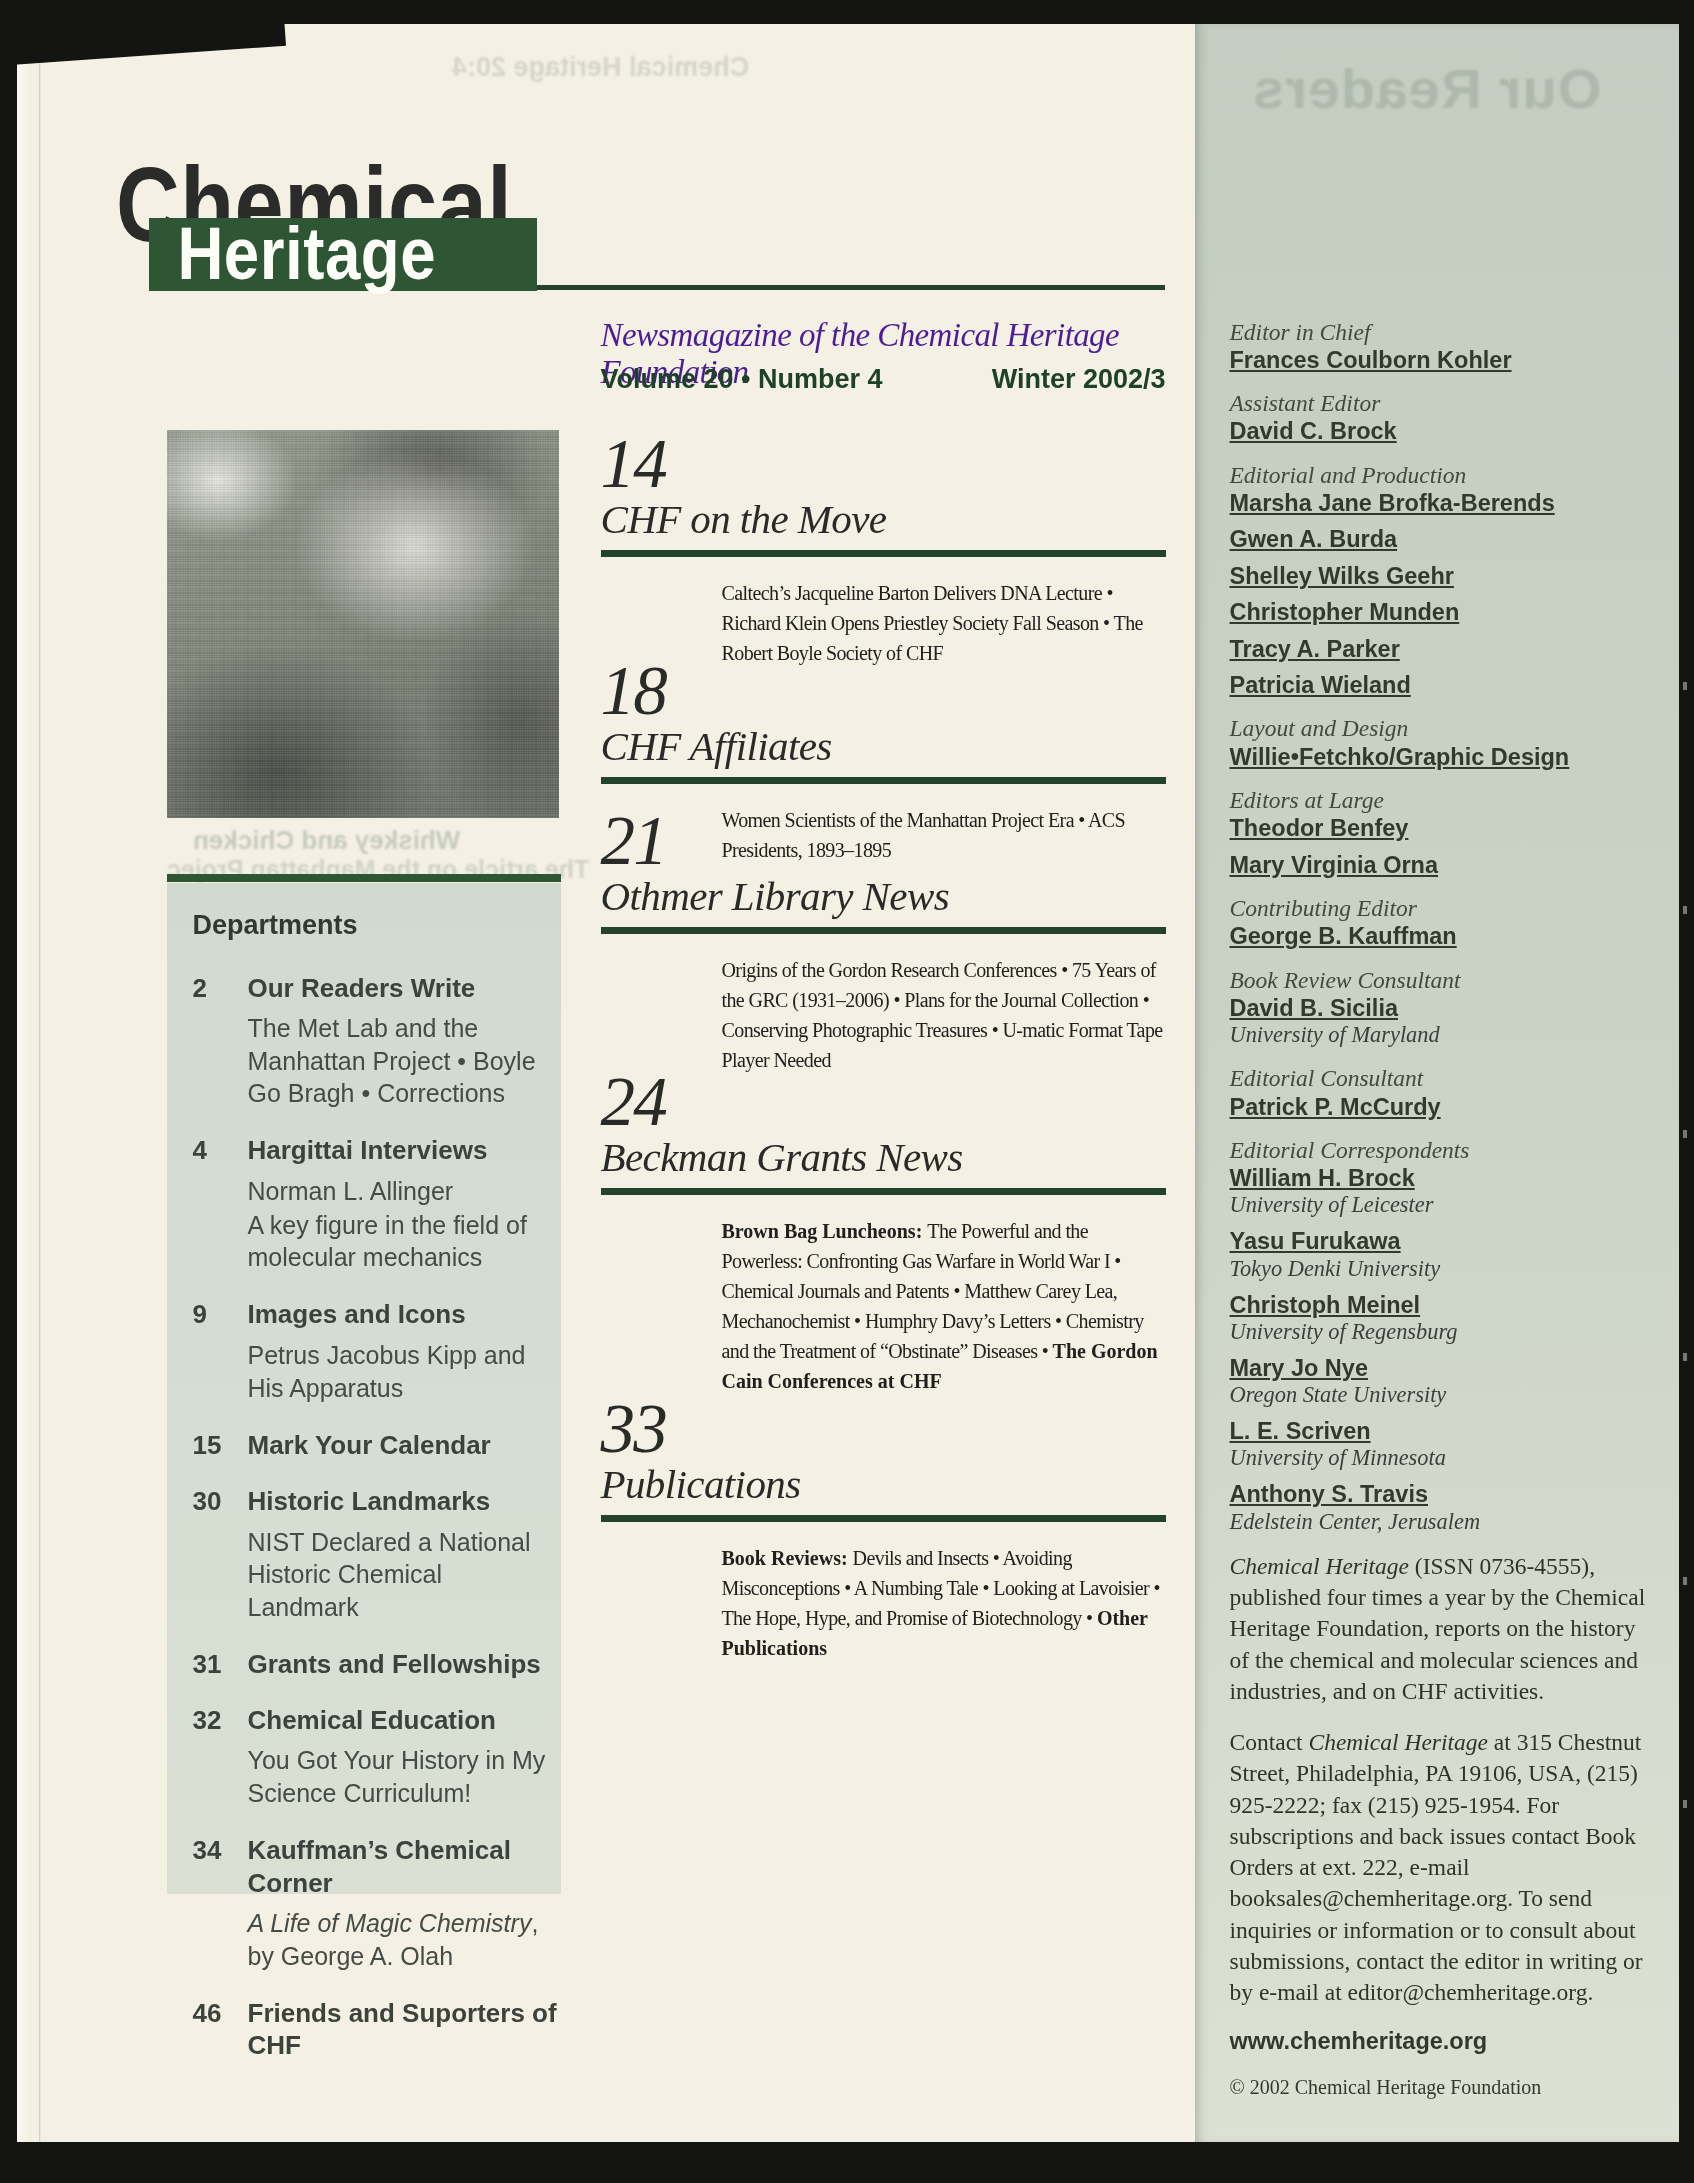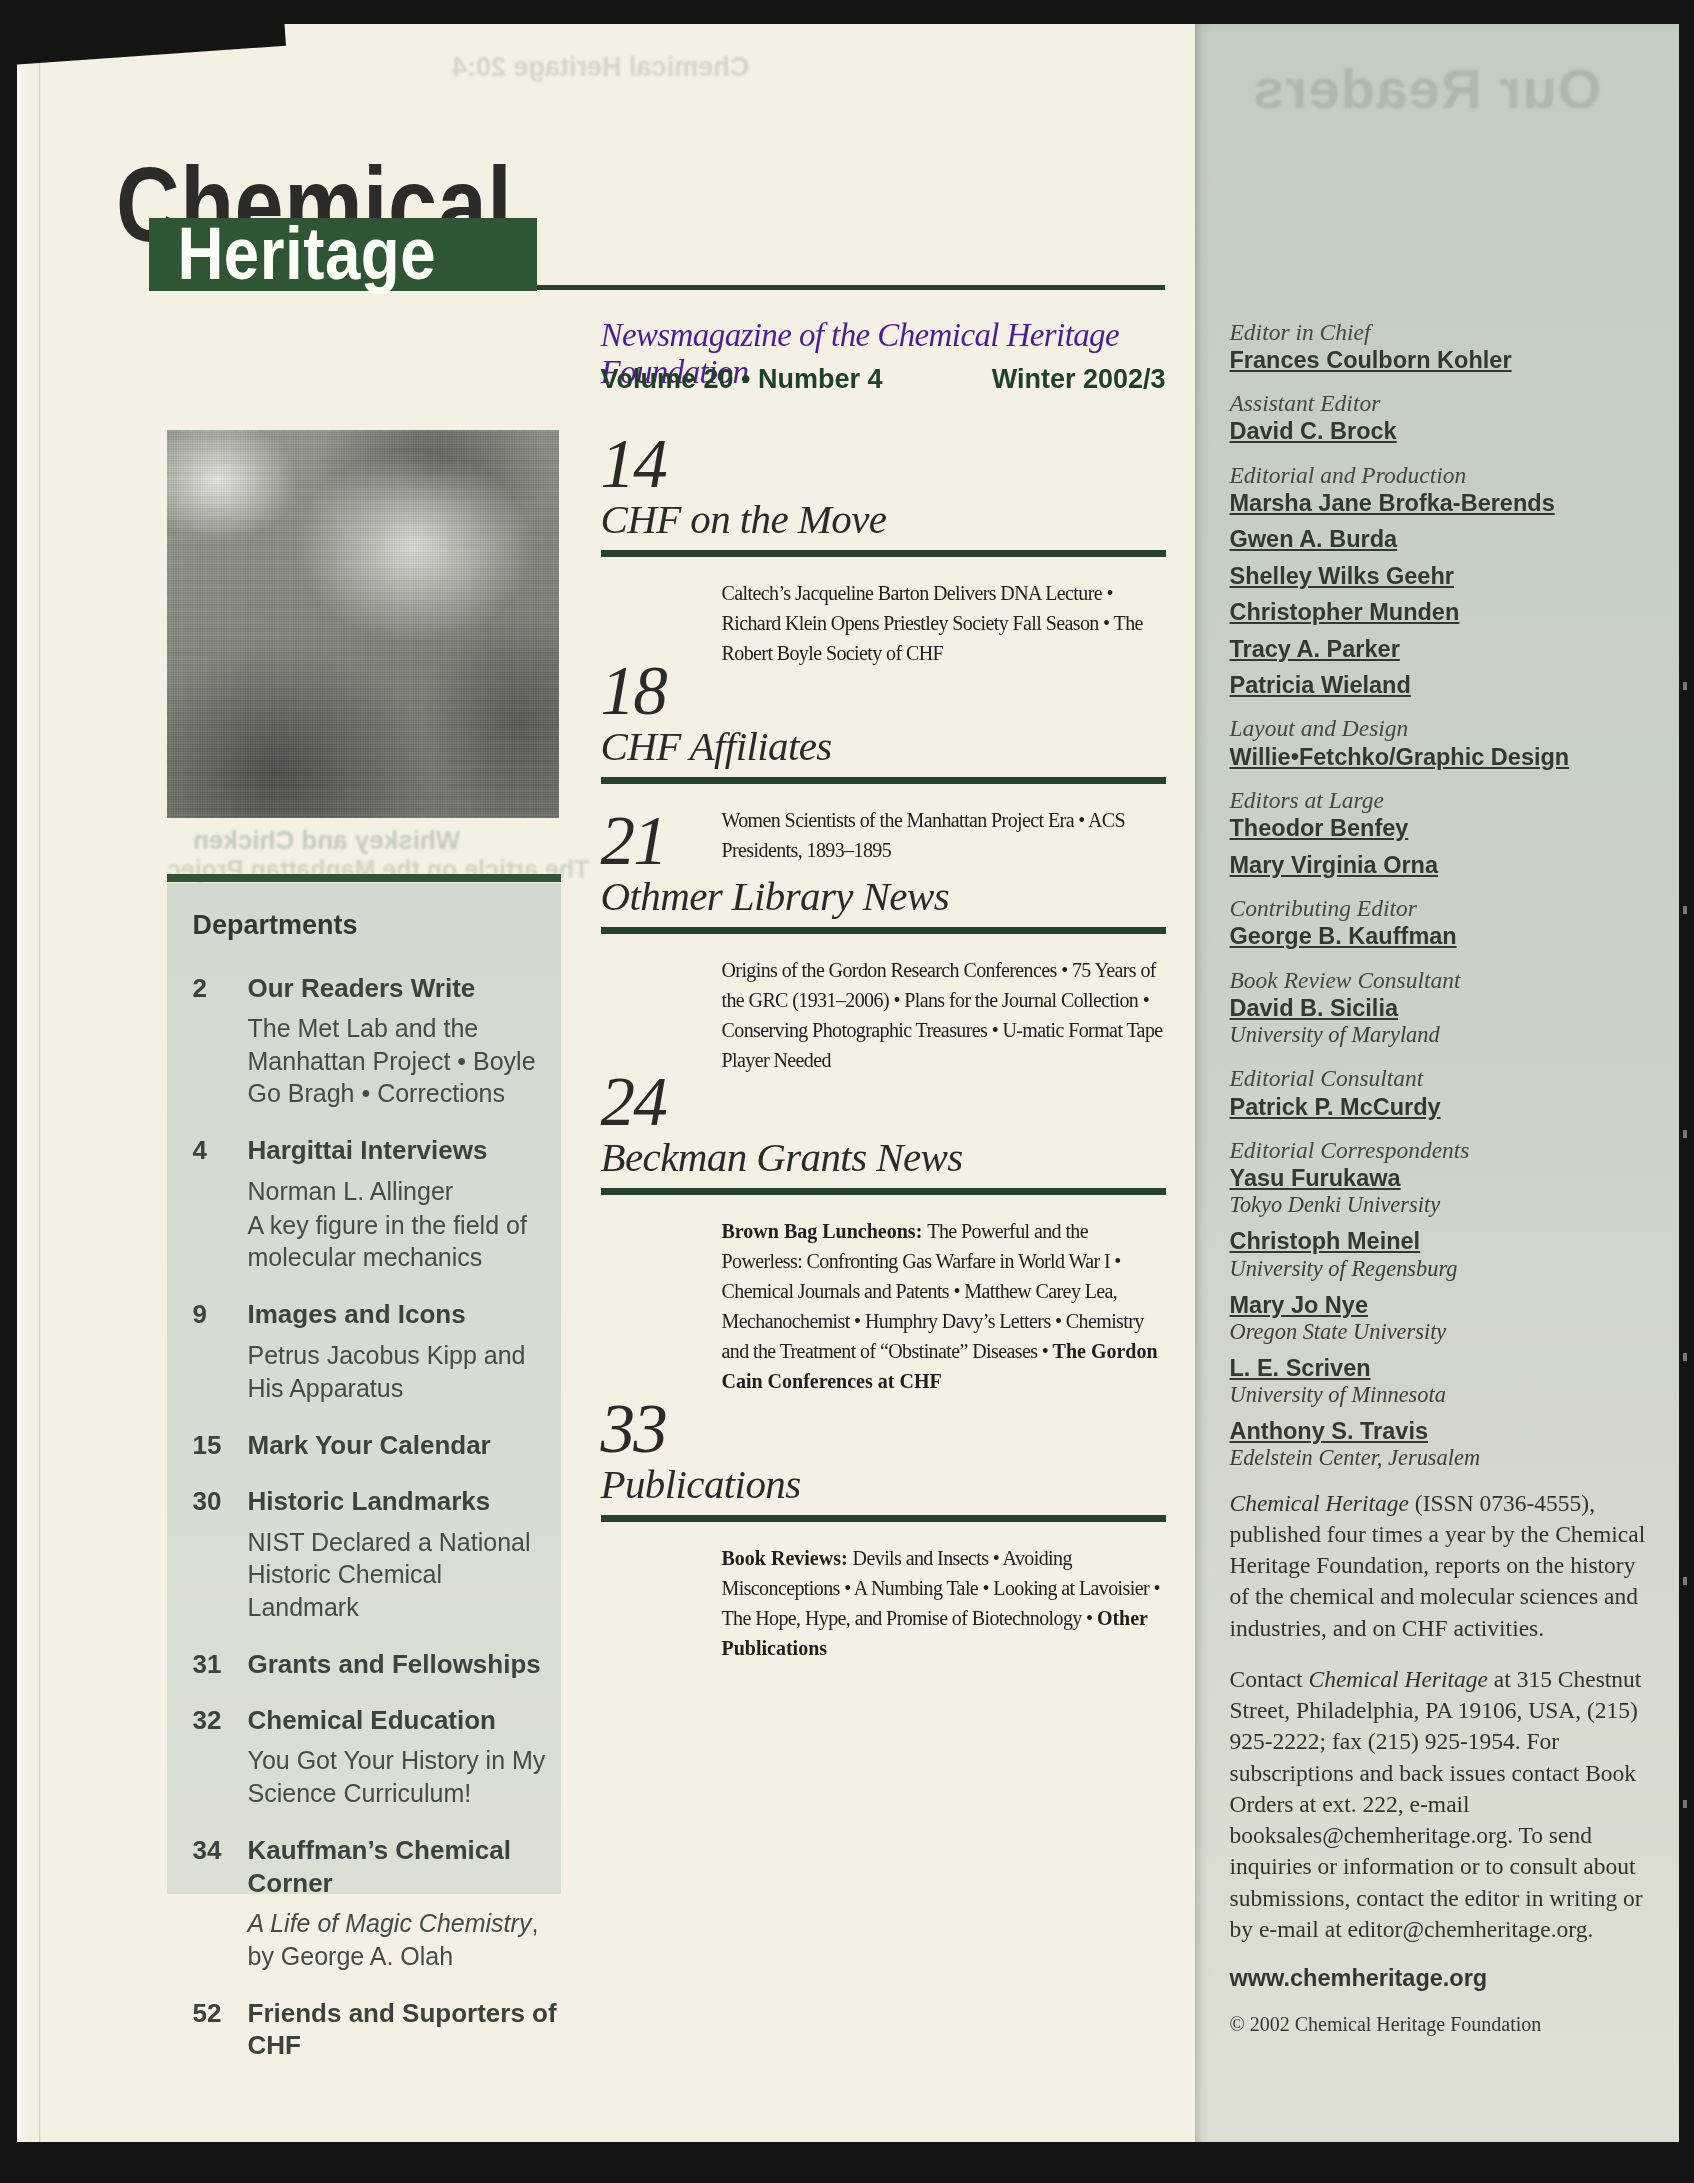--- a/index.html
+++ b/index.html
@@ -267,21 +267,21 @@
         <div class="dept-item">
           <div class="dept-num">34</div>
           <div class="dept-body">
             <div class="dept-name">Kauffman’s Chemical Corner</div>
             <div class="dept-sub">
               <div><i>A Life of Magic Chemistry</i>, by George A. Olah</div>
             </div>
           </div>
         </div>
         <div class="dept-item">
-          <div class="dept-num">52</div>
+          <div class="dept-num">46</div>
           <div class="dept-body">
             <div class="dept-name">Friends and Suporters of CHF</div>
           </div>
         </div>
       </div>
   </div>
 
   <div class="masthead">
     <div>
         <div class="m-group">
@@ -346,20 +346,24 @@
           </div>
         </div>
         <div class="m-group">
           <div class="m-role">Editorial Consultant</div>
           <div class="m-entry">
             <div class="m-name">Patrick P. McCurdy</div>
           </div>
         </div>
         <div class="m-group">
           <div class="m-role">Editorial Correspondents</div>
+          <div class="m-entry">
+            <div class="m-name">William H. Brock</div>
+            <div class="m-affil">University of Leicester</div>
+          </div>
           <div class="m-entry">
             <div class="m-name">Yasu Furukawa</div>
             <div class="m-affil">Tokyo Denki University</div>
           </div>
           <div class="m-entry">
             <div class="m-name">Christoph Meinel</div>
             <div class="m-affil">University of Regensburg</div>
           </div>
           <div class="m-entry">
             <div class="m-name">Mary Jo Nye</div>

